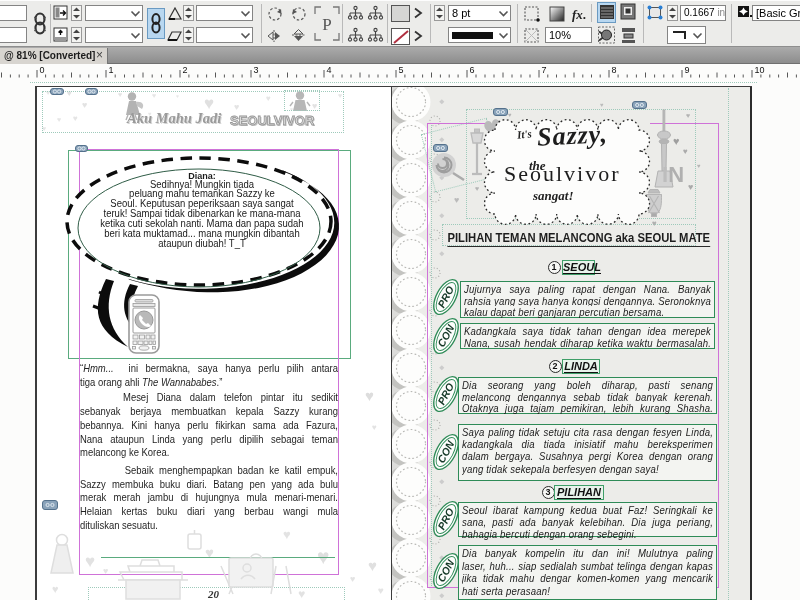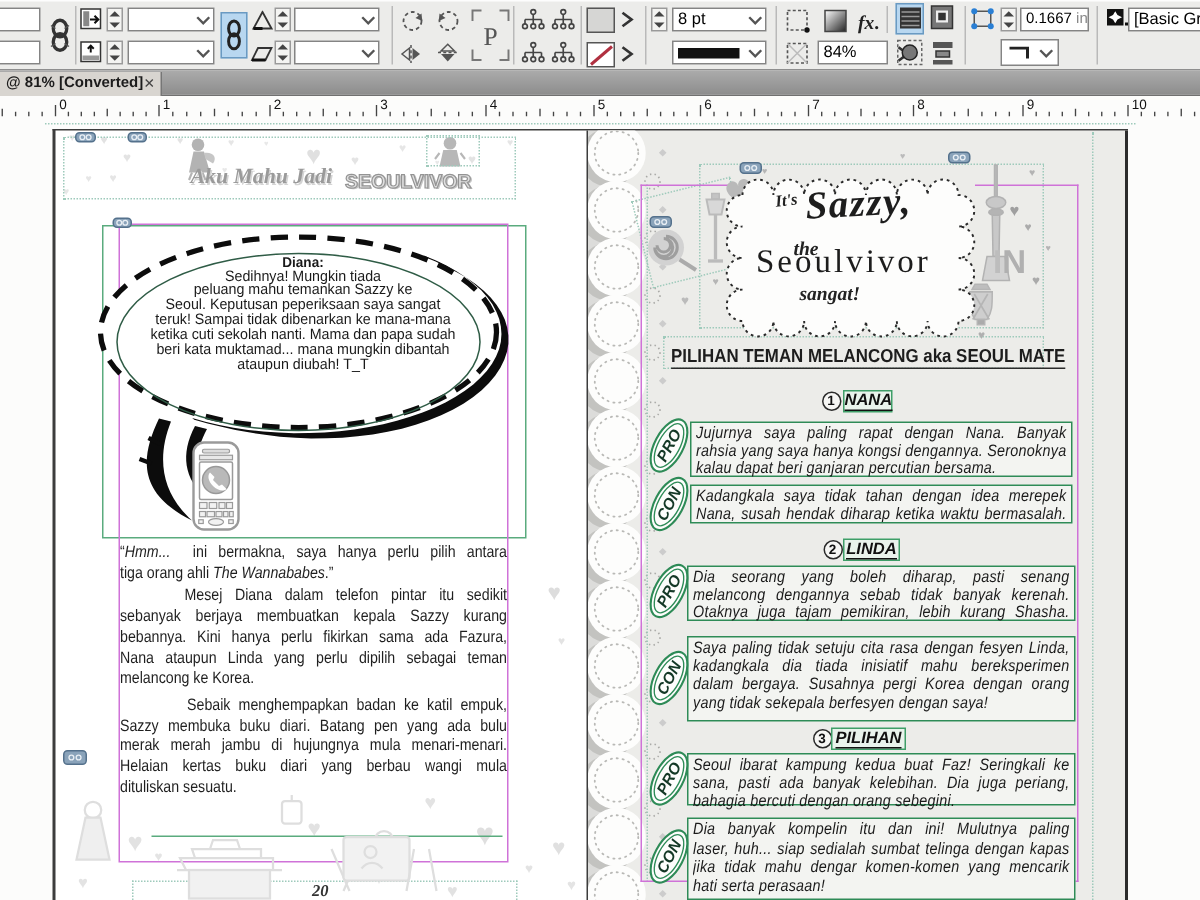--- a/index.html
+++ b/index.html
@@ -178,21 +178,21 @@
           <stop offset="1" stop-color="#222"></stop>
         </linearGradient>
       </defs>
       <rect x="2" y="2" width="14" height="14" fill="url(#g1)" stroke="#444"></rect>
     </svg>
     <div class="ic" style="left:572px;top:8px;font-family:'Liberation Serif';font-style:italic;font-weight:bold;font-size:13px;color:#222">fx<span style="font-style:normal">.</span></div>
     <svg style="position:absolute;left:523px;top:27px" width="19" height="18">
       <rect x="2" y="2" width="13" height="13" fill="none" stroke="#555" stroke-width="1.1" stroke-dasharray="2 1.5"></rect>
       <path d="M2,2 L15,15 M15,2 L2,15" stroke="#bbb" stroke-width="1"></path>
     </svg>
-    <div class="f" style="left:545px;top:27px;width:47px;height:16px;font-size:11px;line-height:14px;padding-left:3px;overflow:hidden;white-space:nowrap">84%</div>
+    <div class="f" style="left:545px;top:27px;width:47px;height:16px;font-size:11px;line-height:14px;padding-left:3px;overflow:hidden;white-space:nowrap">10%</div>
     <svg style="position:absolute;left:596px;top:30px" width="12" height="12">
       <path d="M3,1.5 L9,6 L3,10.5" stroke="#333" stroke-width="1.8" fill="none"></path>
     </svg>
     <div class="vsep" style="left:591px;top:4px;height:18px"></div>
     <div style="position:absolute;left:597px;top:2px;width:19px;height:21px;background:#b8d7f0;border:1px solid #6a9ac2"></div>
     <svg style="position:absolute;left:599px;top:4px" width="16" height="17">
       <rect x="1" y="1" width="14" height="14" fill="#333"></rect>
       <path d="M2,4 h12 M2,7 h12 M2,10 h12 M2,13 h12" stroke="#999" stroke-width="1"></path>
     </svg>
     <svg style="position:absolute;left:620px;top:3px" width="17" height="19">
@@ -546,21 +546,21 @@
 <svg style="position:absolute;left:493px;top:108px" width="15" height="8">
     <circle cx="5.2" cy="4.0" r="1.6" fill="none" stroke="#e8eef4" stroke-width="0.9"></circle>
     <circle cx="9.8" cy="4.0" r="1.6" fill="none" stroke="#e8eef4" stroke-width="0.9"></circle>
   </svg>
 <div class="badge" style="left:632px;top:101px;width:15px;height:8px"></div>
 <svg style="position:absolute;left:632px;top:101px" width="15" height="8">
     <circle cx="5.2" cy="4.0" r="1.6" fill="none" stroke="#e8eef4" stroke-width="0.9"></circle>
     <circle cx="9.8" cy="4.0" r="1.6" fill="none" stroke="#e8eef4" stroke-width="0.9"></circle>
   </svg>
 <div style="position:absolute;left:547.5px;top:260.5px;width:13px;height:13px;border:1.4px solid #2a2a2a;border-radius:50%;background:#f6f6f4;font-size:9px;font-weight:bold;color:#111;text-align:center;line-height:10.5px">1</div>
-<div style="position:absolute;left:562px;top:259.5px;height:15px;background:#e9f3ec;border:1px solid #3f9e68;font-size:11px;font-style:italic;font-weight:bold;color:#111;line-height:12.5px;width:33px;text-align:center"><span style="border-bottom:1.7px solid #111">NANA</span></div>
+<div style="position:absolute;left:562px;top:259.5px;height:15px;background:#e9f3ec;border:1px solid #3f9e68;font-size:11px;font-style:italic;font-weight:bold;color:#111;line-height:12.5px;width:33px;text-align:center"><span style="border-bottom:1.7px solid #111">SEOUL</span></div>
 <div style="position:absolute;left:548.5px;top:359.5px;width:13px;height:13px;border:1.4px solid #2a2a2a;border-radius:50%;background:#f6f6f4;font-size:9px;font-weight:bold;color:#111;text-align:center;line-height:10.5px">2</div>
 <div style="position:absolute;left:562px;top:358.5px;height:15px;background:#e9f3ec;border:1px solid #3f9e68;font-size:11px;font-style:italic;font-weight:bold;color:#111;line-height:12.5px;width:38px;text-align:center"><span style="border-bottom:1.7px solid #111">LINDA</span></div>
 <div style="position:absolute;left:541.5px;top:485.5px;width:13px;height:13px;border:1.4px solid #2a2a2a;border-radius:50%;background:#f6f6f4;font-size:9px;font-weight:bold;color:#111;text-align:center;line-height:10.5px">3</div>
 <div style="position:absolute;left:554px;top:484.5px;height:15px;background:#e9f3ec;border:1px solid #3f9e68;font-size:11px;font-style:italic;font-weight:bold;color:#111;line-height:12.5px;width:50px;text-align:center"><span style="border-bottom:1.7px solid #111">PILIHAN</span></div>
 <div style="position:absolute;left:460px;top:281px;width:255px;height:37px;background:#f3f4f1;border:1px solid #2e8b57"></div>
 <div style="position:absolute;left:464px;top:283.0px;width:283.9px;font-size:11px;font-style:italic;color:#1b1b1b;text-align:justify;text-align-last:justify;overflow:hidden;height:11.6px;letter-spacing:0.2px;transform:scaleX(0.87);transform-origin:0 0">Jujurnya saya paling rapat dengan Nana. Banyak</div>
 <div style="position:absolute;left:464px;top:294.6px;width:283.9px;font-size:11px;font-style:italic;color:#1b1b1b;text-align:justify;text-align-last:justify;overflow:hidden;height:11.6px;letter-spacing:0.2px;transform:scaleX(0.87);transform-origin:0 0">rahsia yang saya hanya kongsi dengannya. Seronoknya</div>
 <div style="position:absolute;left:464px;top:306.2px;width:283.9px;font-size:11px;font-style:italic;color:#1b1b1b;text-align:justify;text-align-last:left;overflow:hidden;height:11.6px;letter-spacing:0.2px;transform:scaleX(0.87);transform-origin:0 0">kalau dapat beri ganjaran percutian bersama.</div>
 <div style="position:absolute;left:460px;top:323px;width:255px;height:26px;background:#f3f4f1;border:1px solid #2e8b57"></div>
 <div style="position:absolute;left:464px;top:325.0px;width:283.9px;font-size:11px;font-style:italic;color:#1b1b1b;text-align:justify;text-align-last:justify;overflow:hidden;height:11.6px;letter-spacing:0.2px;transform:scaleX(0.87);transform-origin:0 0">Kadangkala saya tidak tahan dengan idea merepek</div>

